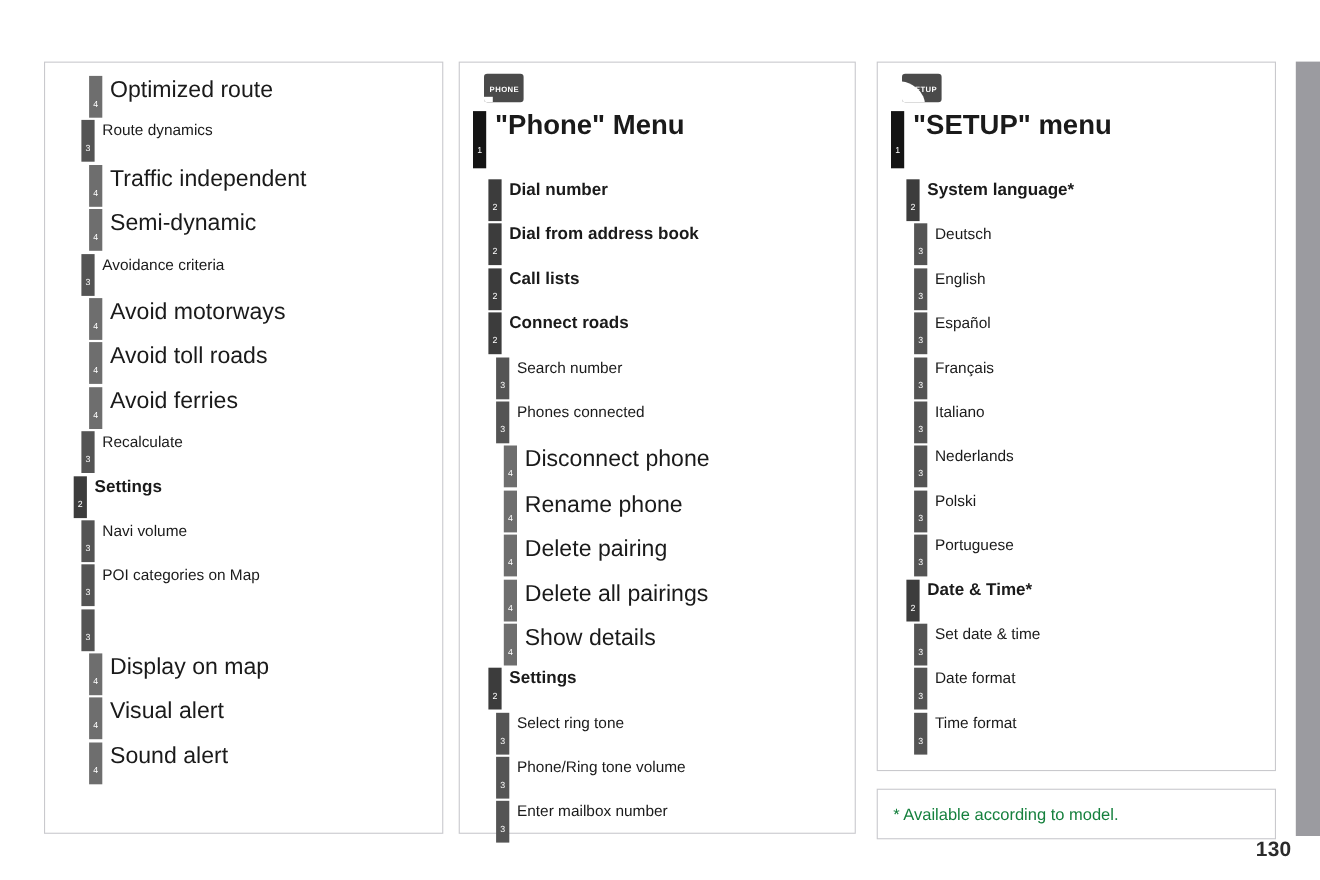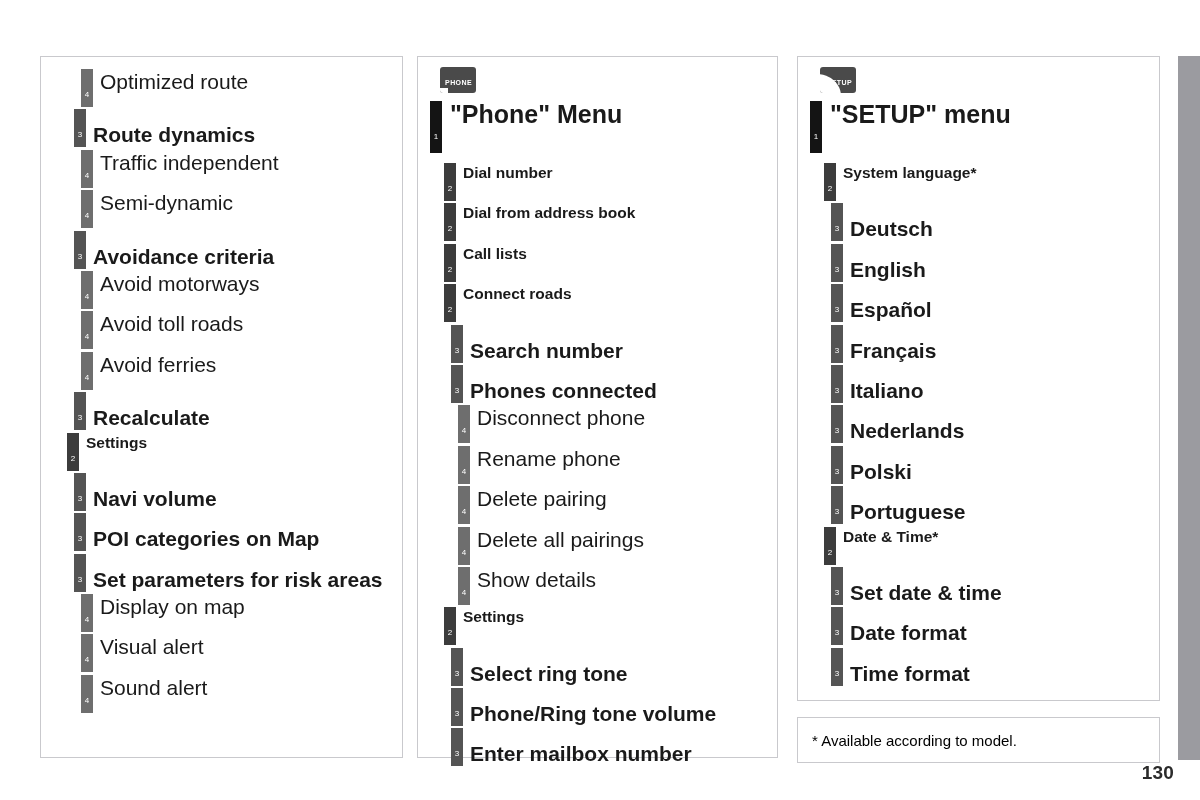--- a/index.html
+++ b/index.html
@@ -66,21 +66,21 @@
     left: 757px;
     top: 661px;
     width: 363px;
     height: 46px;
     padding: 0 14px;
     display: flex;
     align-items: center;
   }
   .note-text {
     font-size: 15px;
-    color: #000000;
+    color: #15803d;
   }
 
   
   .menu-icon-row {
     height: 30px;
     padding-left: 10px;
     margin-bottom: 2px;
   }
   .menu-icon {
     position: relative;
@@ -154,21 +154,21 @@
   
   .lvl1 .marker { background: #141414; left: 0px;  height: 52px; top: 2px; }
   .lvl1 .marker .num { top: 32px; }
   .lvl1 .label  { left: 20px; font-size: 25px; font-weight: 700; top: 1px; }
   .lvl1 { height: 62px; }
 
   .lvl2 .marker { background: #3c3c3c; left: 14px; }
   .lvl2 .label  { left: 33px; font-size: 15.5px; font-weight: 700; top: 3px; }
 
   .lvl3 .marker { background: #545454; left: 21px; }
-  .lvl3 .label  { left: 40px; font-size: 21px; font-weight: 700; top: 16px; }
+  .lvl3 .label  { left: 40px; font-size: 14px; font-weight: 400; top: 3px; }
 
   .lvl4 .marker { background: #6e6e6e; left: 28px; }
   .lvl4 .label  { left: 47px; font-size: 21px; font-weight: 400; top: 3px; }
 </style>
 </head>
 <body>
 
 <div id="page">
 
   <div class="columns">
@@ -244,21 +244,20 @@
           <div class="row lvl3">
             <span class="marker" style="background: rgb(84, 84, 84);">
               <span class="num">3</span>
             </span>
             <span class="label">POI categories on Map</span>
           </div>
           <div class="row lvl3">
             <span class="marker" style="background: rgb(84, 84, 84);">
               <span class="num">3</span>
             </span>
-            <span class="label">Set parameters for risk areas</span>
           </div>
           <div class="row lvl4">
             <span class="marker" style="background: rgb(110, 110, 110);">
               <span class="num">4</span>
             </span>
             <span class="label">Display on map</span>
           </div>
           <div class="row lvl4">
             <span class="marker" style="background: rgb(110, 110, 110);">
               <span class="num">4</span>

